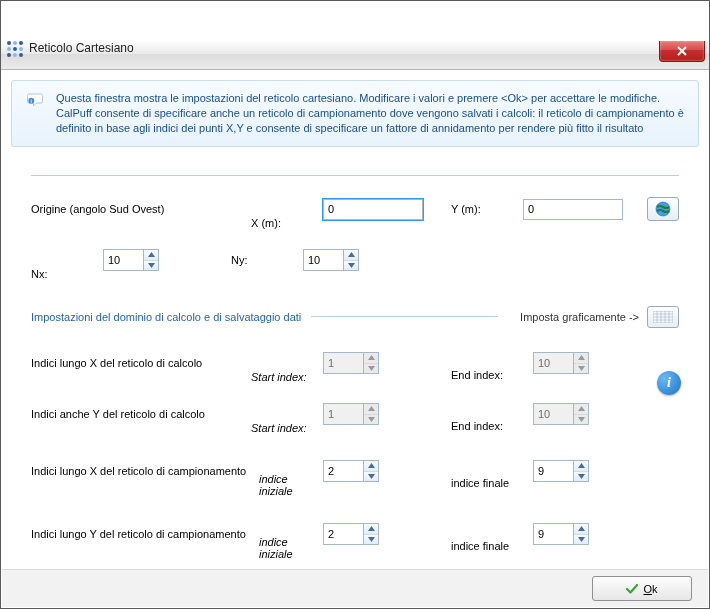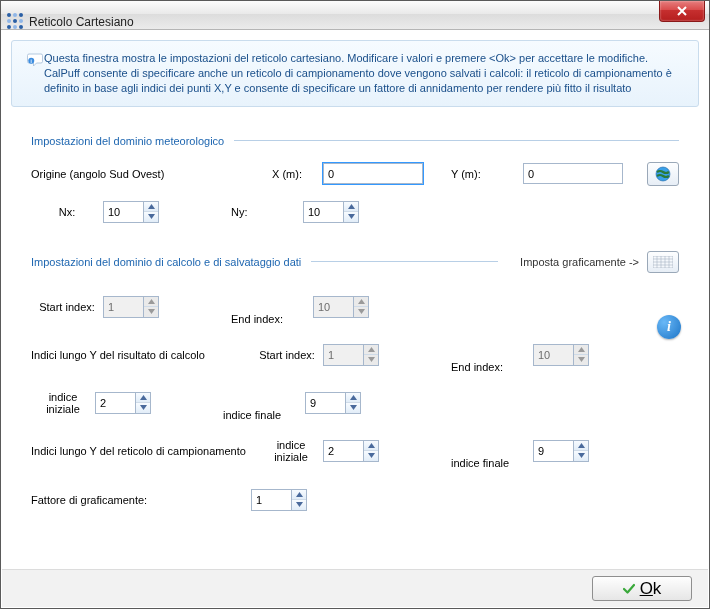--- a/index.html
+++ b/index.html
@@ -1,35 +1,35 @@
 <!DOCTYPE html>
 <html><head>
 <meta charset="utf-8">
 <style>
   html,body{margin:0;padding:0;font-family:"Segoe UI",Tahoma,sans-serif;font-size:11px;color:#000;background:#fff;}
   .window{width:710px;height:609px;box-sizing:border-box;border:1px solid #5a5a5a;background:#fff;position:relative;box-shadow:2px 2px 6px rgba(0,0,0,.3);}
-  .titlebar{height:28px;background:linear-gradient(to bottom,#fdfdfd 0%,#eaeaea 45%,#dcdcdc 46%,#ebebeb 100%);border-bottom:1px solid #b5b5b5;display:flex;align-items:flex-end;position:relative;}
+  .titlebar{height:28px;background:linear-gradient(to bottom,#fdfdfd 0%,#eaeaea 45%,#dcdcdc 46%,#ebebeb 100%);border-bottom:1px solid #b5b5b5;display:flex;align-items:flex-start;position:relative;margin-top:40px;}
   .titlebar .app-icon{width:16px;height:16px;margin:0 6px;display:flex;flex-direction:column;justify-content:space-between;}
   .app-icon .dotrow{display:flex;gap:2px;}
   .app-icon .dot{width:4px;height:4px;border-radius:50%;background:#2a5fa5;}
   .app-icon .dot.alt{background:#8fb6e8;}
   .titlebar .title{font-size:12px;color:#222;}
   .closebtn{position:absolute;right:4px;top:0px;width:44px;height:20px;background:linear-gradient(to bottom,#e67d7d 0%,#d94b4b 45%,#c62f2f 46%,#b51f1f 100%);border:1px solid #8a1818;border-top:none;border-radius:0 0 4px 4px;display:flex;align-items:center;justify-content:center;color:#fff;font-weight:bold;font-size:12px;box-shadow:inset 0 0 2px rgba(255,255,255,.6);}
   .closebtn svg{width:10px;height:10px;}
-  .infobanner{margin:10px 10px 0 10px;background:linear-gradient(to bottom,#f6fbff,#e8f3fc);border:1px solid #c9dced;border-radius:3px;padding:10px 14px;display:flex;gap:0;}
+  .infobanner{margin:10px 10px 0 10px;background:linear-gradient(to bottom,#f6fbff,#e8f3fc);border:1px solid #c9dced;border-radius:3px;padding:10px 14px;display:flex;gap:12px;}
   .infobanner .bicon{flex:0 0 18px;}
   .infobanner .btext{flex:1;color:#1a4f8a;line-height:1.35;}
   .bicon svg{width:18px;height:18px;}
   .body{padding:6px 30px 0 30px;}
   .grouphdr{display:flex;align-items:center;margin-top:22px;margin-bottom:14px;gap:10px;}
   .grouphdr .glabel{color:#1e66b0;white-space:nowrap;}
   .grouphdr .gline{flex:1;height:1px;background:#b8cfe6;}
   .row{display:flex;align-items:center;min-height:26px;margin-bottom:12px;}
   .row .col-label{flex:0 0 220px;}
-  .row .col-sub{flex:0 0 72px;text-align:center;}
+  .row .col-sub{flex:0 0 72px;text-align:left;margin-top:27px;}
   .row .col-input{flex:0 0 108px;}
   .row .col-sub2{flex:0 0 72px;text-align:left;padding-left:20px;}
   .row .col-input2{flex:0 0 108px;}
   .row .col-tail{flex:1;display:flex;justify-content:flex-end;align-items:center;}
   .txt{box-sizing:border-box;height:21px;border:1px solid #a6b7cc;background:#fff;padding:2px 4px;font-size:11px;font-family:inherit;}
   .txt.wide{width:100px;}
   .spin{display:flex;width:56px;height:22px;}
   .spin input{box-sizing:border-box;width:40px;height:22px;border:1px solid #a6b7cc;border-right:none;background:#fff;padding:2px 4px;font-size:11px;font-family:inherit;}
   .spin.disabled input{background:#f0f0f0;color:#6d6d6d;}
   .spin .arrs{width:16px;display:flex;flex-direction:column;border:1px solid #a6b7cc;}
@@ -40,23 +40,23 @@
   .iconbtn{width:30px;height:22px;border:1px solid #9aa8b8;border-radius:3px;background:linear-gradient(to bottom,#fdfeff,#e7eef6);display:flex;align-items:center;justify-content:center;}
   .iconbtn svg{width:16px;height:16px;}
   .gridbtn{width:30px;height:20px;border:1px solid #9aa8b8;border-radius:3px;background:linear-gradient(to bottom,#fdfeff,#e7eef6);display:flex;align-items:center;justify-content:center;}
   .gridbtn svg{width:20px;height:12px;}
   .section2-header{display:flex;align-items:center;margin-top:26px;margin-bottom:16px;}
   .section2-header .gline{flex:1;height:1px;background:#b8cfe6;margin:0 10px;}
   .section2-header .lbl-left{color:#1e66b0;}
   .section2-header .lbl-right{color:#333;margin-right:8px;margin-left:12px;}
   .info-badge{width:24px;height:24px;border-radius:50%;background:radial-gradient(circle at 30% 30%,#69b8f7,#1c74c6);display:flex;align-items:center;justify-content:center;color:#fff;font-weight:bold;font-style:italic;font-family:Georgia,serif;font-size:14px;box-shadow:0 1px 2px rgba(0,0,0,.3);}
   .footer{position:absolute;left:1px;right:1px;bottom:1px;height:38px;background:#f2f2f2;border-top:1px solid #dcdcdc;display:flex;align-items:center;justify-content:flex-end;gap:10px;padding-right:16px;box-sizing:border-box;}
-  .btn{min-width:78px;height:23px;border:1px solid #8f8f8f;border-radius:3px;background:linear-gradient(to bottom,#fefefe,#e6e6e6);display:flex;align-items:center;justify-content:center;gap:5px;font-size:17px;padding:0 10px;text-align:right;}
+  .btn{min-width:78px;height:23px;border:1px solid #8f8f8f;border-radius:3px;background:linear-gradient(to bottom,#fefefe,#e6e6e6);display:flex;align-items:center;justify-content:center;gap:5px;font-size:11px;padding:0 10px;text-align:right;}
   .btn .u{text-decoration:underline;}
-  .row.compact .col-sub{flex:0 0 72px;}
+  .row.compact .col-sub{flex:0 0 72px;font-style:italic;}
   .row.compact .col-sub2{flex:0 0 82px;margin-top:24px;}
 </style>
 </head>
 <body>
 
 <div class="window">
 
   <div class="titlebar">
     <div class="app-icon">
       <div class="dotrow">
@@ -90,21 +90,20 @@
           <circle cx="7" cy="13" r="4" fill="#3c8de0"></circle>
           <text x="7" y="16" font-size="6" text-anchor="middle" fill="#fff" font-weight="bold">i</text>
         </svg>
     </div>
     <div class="btext">Questa finestra mostra le impostazioni del reticolo cartesiano. Modificare i valori e premere &lt;Ok&gt; per accettare le modifiche. CalPuff consente di specificare anche un reticolo di campionamento dove vengono salvati i calcoli: il reticolo di campionamento è definito in base agli indici dei punti X,Y e consente di specificare un fattore di annidamento per rendere più fitto il risultato</div>
   </div>
 
   <div class="body">
 
     <div class="grouphdr">
-      <span class="glabel">Impostazioni del dominio meteorologico</span>
       <span class="gline"></span>
     </div>
 
     <div class="row">
       <div class="col-label">Origine (angolo Sud Ovest)</div>
       <div class="col-sub">X (m):</div>
       <div class="col-input">
         <input class="txt wide" style="outline: rgb(51, 153, 255) solid 1px;" value="0">
       </div>
       <div class="col-sub2">Y (m):</div>
@@ -177,20 +176,21 @@
               <line x1="16" y1="0" x2="16" y2="12"></line>
             <line x1="0" y1="3" x2="20" y2="3"></line>
               <line x1="0" y1="6" x2="20" y2="6"></line>
               <line x1="0" y1="9" x2="20" y2="9"></line>
           </g>
         </svg>
       </div>
     </div>
 
     <div class="row compact">
+      <div class="col-label">Indici lungo X del reticolo di calcolo</div>
       <div class="col-sub">Start index:</div>
       <div class="col-input">
         <div class="spin disabled">
           <input disabled="" value="1" style="">
           <div class="arrs">
               <div class="arr">
                 <svg viewBox="0 0 7 5">
                   <path d="M0 5 L3.5 0 L7 5 Z" fill="#9a9a9a"></path>
                 </svg>
               </div>
@@ -219,21 +219,21 @@
               </div>
             </div>
         </div>
       </div>
       <div class="col-tail" style="position:relative;">
         <div class="info-badge" style="position:absolute;right:-2px;top:8px;">i</div>
       </div>
     </div>
 
     <div class="row compact">
-      <div class="col-label">Indici lungo Y del risultato di calcolo</div>
+      <div class="col-label">Indici anche Y del reticolo di calcolo</div>
       <div class="col-sub">Start index:</div>
       <div class="col-input">
         <div class="spin disabled">
           <input disabled="" value="1" style="">
           <div class="arrs">
               <div class="arr">
                 <svg viewBox="0 0 7 5">
                   <path d="M0 5 L3.5 0 L7 5 Z" fill="#9a9a9a"></path>
                 </svg>
               </div>
@@ -260,20 +260,21 @@
                   <path d="M0 0 L3.5 5 L7 0 Z" fill="#9a9a9a"></path>
                 </svg>
               </div>
             </div>
         </div>
       </div>
       <div class="col-tail"></div>
     </div>
 
     <div class="row compact">
+      <div class="col-label" style="flex-basis:228px">Indici lungo X del reticolo di campionamento</div>
       <div class="col-sub" style="flex-basis:64px">indice iniziale</div>
       <div class="col-input">
         <div class="spin">
           <input value="2" style="">
           <div class="arrs">
               <div class="arr">
                 <svg viewBox="0 0 7 5">
                   <path d="M0 5 L3.5 0 L7 5 Z" fill="#4a6a9c"></path>
                 </svg>
               </div>

